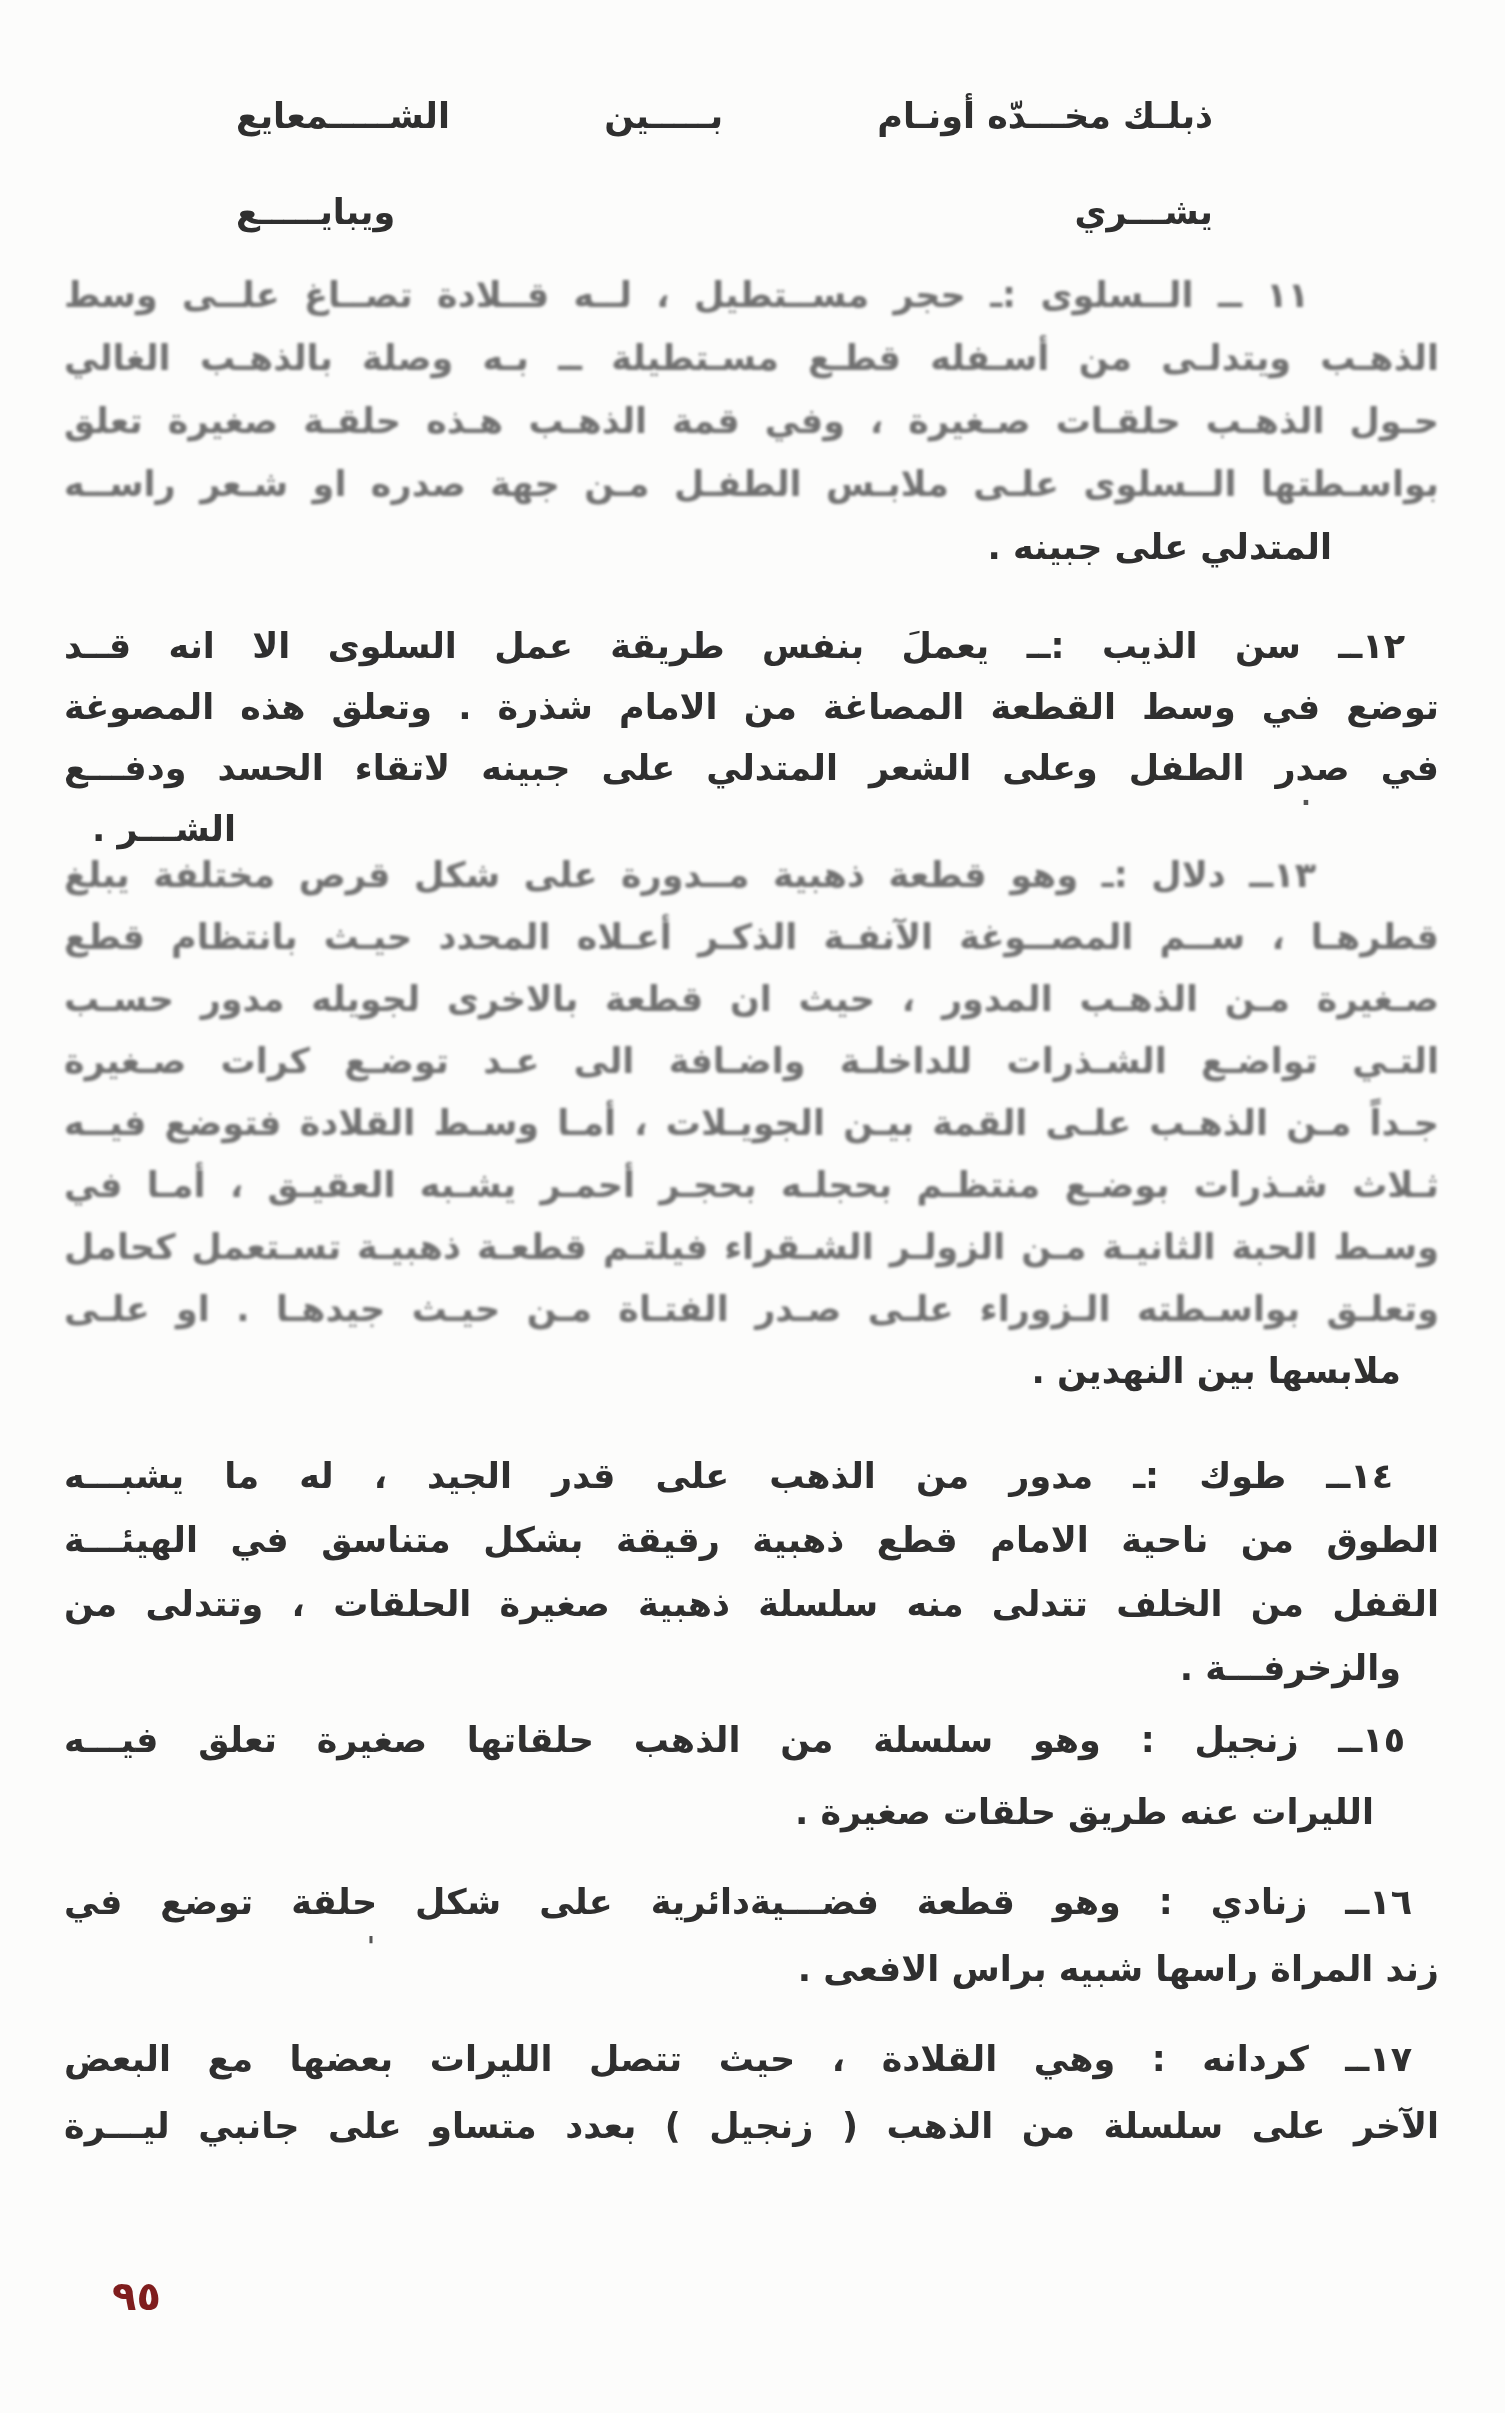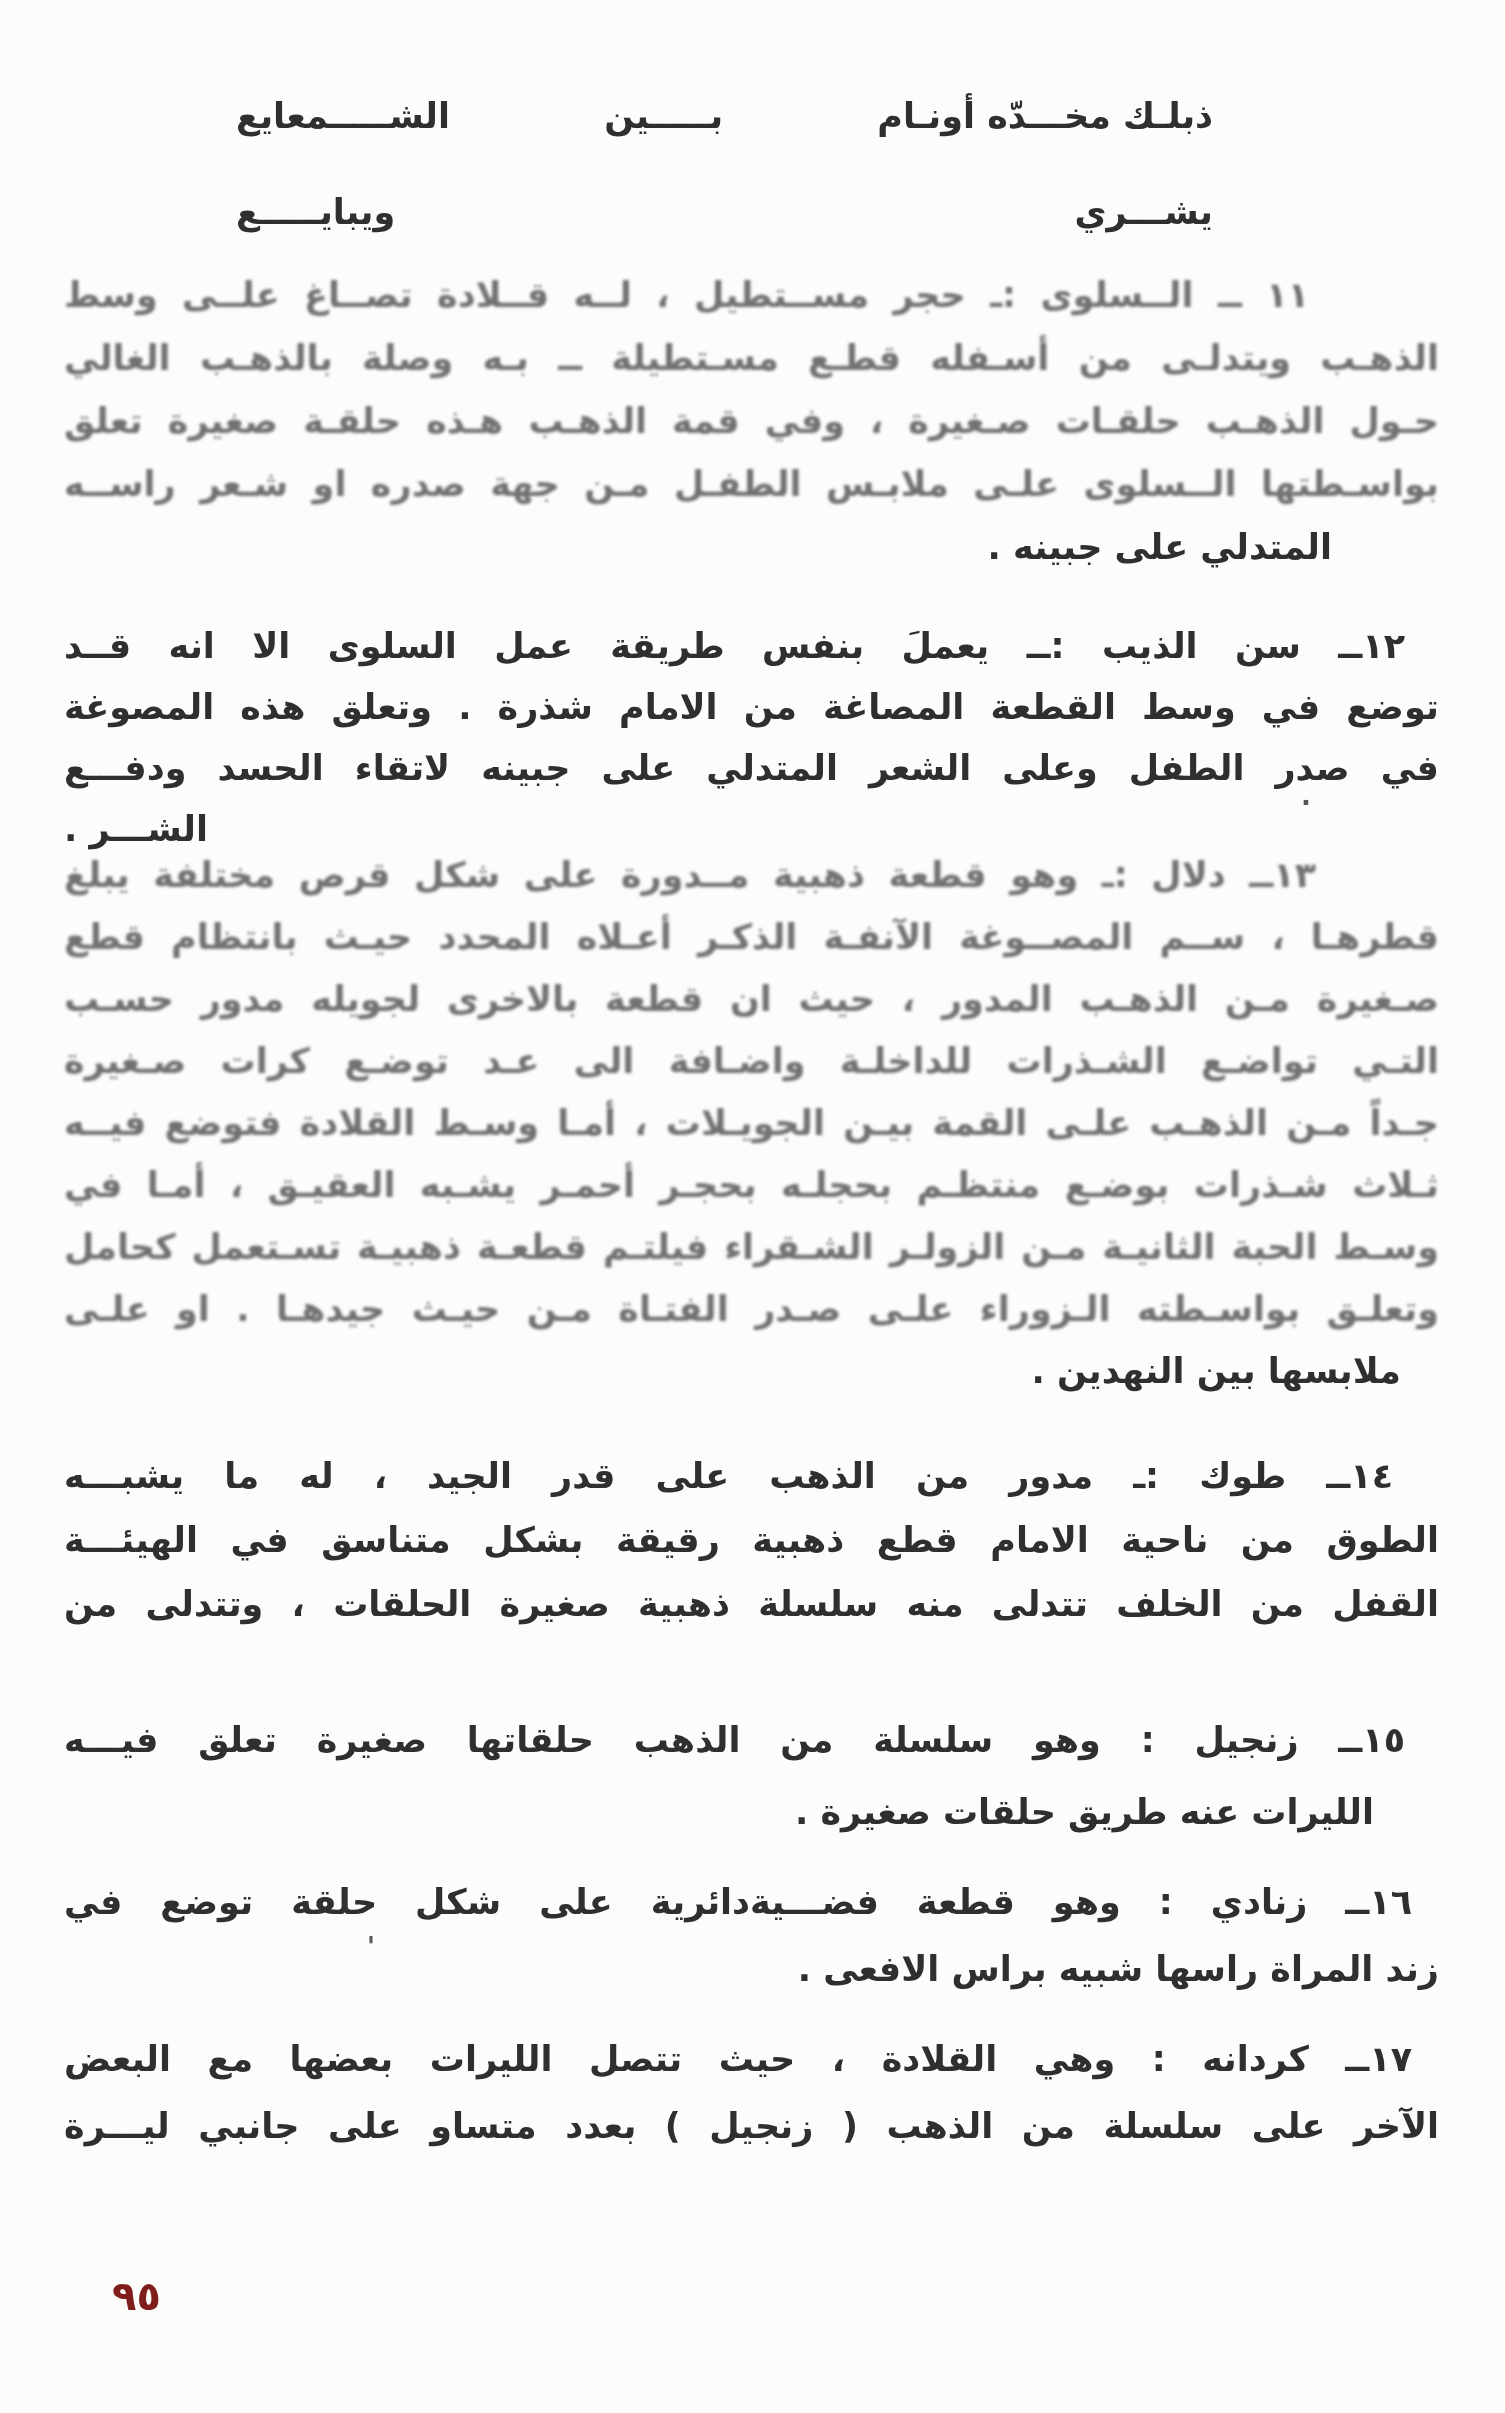--- a/index.html
+++ b/index.html
@@ -38,21 +38,21 @@
     font-size: 35px;
   }
   .line {
     line-height: var(--lh, 63px);
     text-align: right;
   }
   .full {
     text-align: justify;
     text-align-last: justify;
   }
-  .end  { white-space: nowrap; }
+  .end  { white-space: nowrap; margin-left: 28px; }
   .left-end { text-align: center; text-align-last: left; }
   .ind35  { padding-right: 27px; }
   .ind45  { padding-right: 34px; }
   .ind60  { padding-right: 46px; }
   .ind160 { padding-right: 123px; }
   .ind170 { padding-right: 130px; }
   .pr50   { padding-right: 38px; }
   .pr85   { padding-right: 65px; }
   .pr140  { padding-right: 107px; }
   
@@ -115,20 +115,21 @@
     <div class="line full blurred">ثـلاث شـذرات بوضـع منتظـم بحجلـه بحجـر أحمـر يشـبه العقيـق ، أمـا في</div>
     <div class="line full blurred">وسـط الحبة الثانيـة مـن الزولـر الشـقراء فيلتـم قطعـة ذهبيـة تسـتعمل كحامل</div>
     <div class="line full blurred">وتعلـق بواسـطته الـزوراء علـى صـدر الفتـاة مـن حيـث جيدهـا . او علـى</div>
     <div class="line end pr50">ملابسها بين النهدين .</div>
   </div>
 
   <div class="para" style="top:1444px; --lh:64px">
     <div class="line full ind60">١٤ــ طوك :ـ مدور من الذهب على قدر الجيد ، له ما يشبـــه</div>
     <div class="line full">الطوق من ناحية الامام قطع ذهبية رقيقة بشكل متناسق في الهيئـــة</div>
     <div class="line full">القفل من الخلف تتدلى منه سلسلة ذهبية صغيرة الحلقات ، وتتدلى من</div>
+    <div class="line end pr50">والزخرفـــة .</div>
   </div>
 
   <div class="para" style="top:1704px; --lh:72px">
     <div class="line full ind45">١٥ــ زنجيل : وهو سلسلة من الذهب حلقاتها صغيرة تعلق فيـــه</div>
     <div class="line end pr85">الليرات عنه طريق حلقات صغيرة .</div>
   </div>
 
   <div class="para" style="top:1869px; --lh:67px">
     <div class="line full ind35">١٦ــ زنادي : وهو قطعة فضـــيةدائرية على شكل حلقة توضع في</div>
     <div class="line end">زند المراة راسها شبيه براس الافعى .</div>

